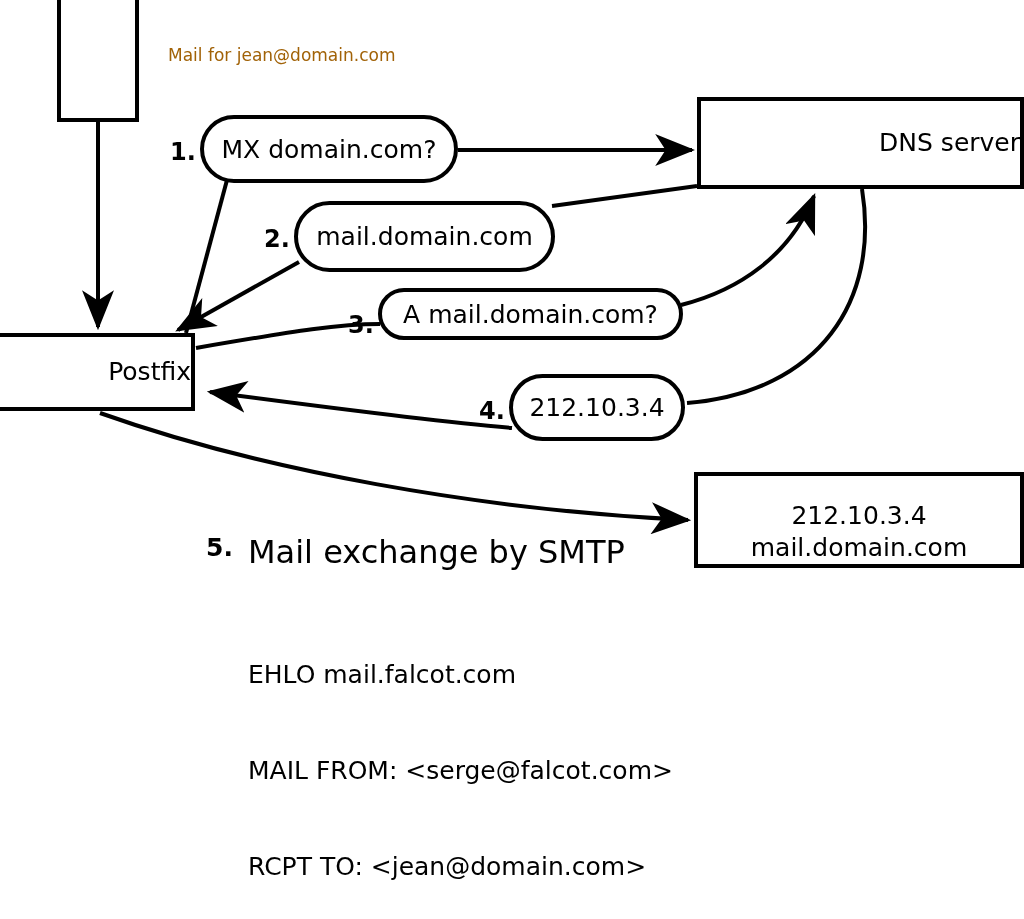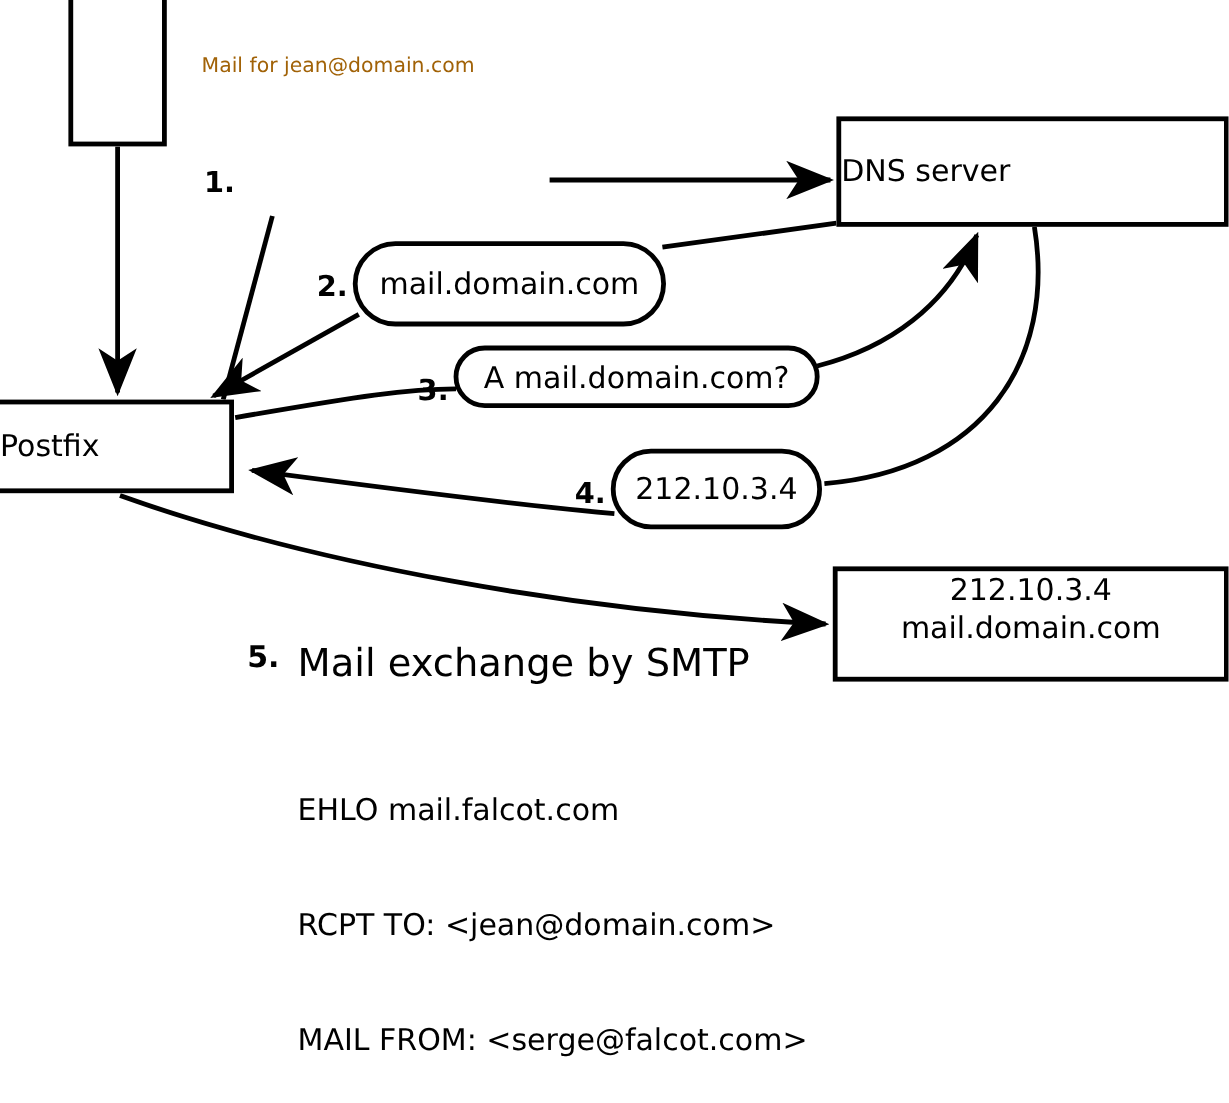--- a/index.html
+++ b/index.html
@@ -24,21 +24,21 @@
     width: 1024px;
     height: 919px;
   }
   .node-box {
     position: absolute;
     box-sizing: border-box;
     border: 4px solid #000000;
     background: #ffffff;
     display: flex;
     align-items: center;
-    justify-content: flex-start;
+    justify-content: flex-end;
     text-align: center;
     font-size: 25px;
     color: #000000;
     line-height: 1.28;
     z-index: 3;
   }
   .bubble {
     position: absolute;
     box-sizing: border-box;
     border: 4px solid #000000;
@@ -152,20 +152,23 @@
   <div class="node-box" style="left:697px; top:97px; width:327px; height:92px;">
     <span>DNS server</span>
   </div>
 
   <div class="node-box" style="left:694px; top:472px; width:330px; height:96px; flex-direction:column;">
     <span>212.10.3.4</span>
     <span>mail.domain.com</span>
   </div>
 
   <div class="step-num" style="left:170px; top:138px;">1.</div>
+  <div class="bubble" style="left:200px; top:115px; width:258px; height:68px; border-radius:34px;">
+    <span>MX domain.com?</span>
+  </div>
 
   <div class="step-num" style="left:264px; top:225px;">2.</div>
   <div class="bubble" style="left:294px; top:201px; width:261px; height:71px; border-radius:36px;">
     <span>mail.domain.com</span>
   </div>
 
   <div class="step-num" style="left:348px; top:311px;">3.</div>
   <div class="bubble" style="left:378px; top:288px; width:305px; height:52px; border-radius:35px;">
     <span>A mail.domain.com?</span>
   </div>
@@ -173,22 +176,22 @@
   <div class="step-num" style="left:479px; top:397px;">4.</div>
   <div class="bubble" style="left:509px; top:374px; width:176px; height:67px; border-radius:34px;">
     <span>212.10.3.4</span>
   </div>
 
   <div class="step5-num" style="left:206px; top:533px;">5.</div>
   <div class="step5-label" style="left:248px; top:533px;">Mail exchange by SMTP</div>
 
   <div class="smtp-block" style="left:248px; top:595px;">
     <span class="smtp-line">EHLO mail.falcot.com</span>
+    <span class="smtp-line">MAIL FROM: &lt;serge@falcot.com&gt;</span>
     <span class="smtp-line">RCPT TO: &lt;jean@domain.com&gt;</span>
-    <span class="smtp-line">MAIL FROM: &lt;serge@falcot.com&gt;</span>
     
     
     
     
     
     
     
   </div>
 
 </div>

